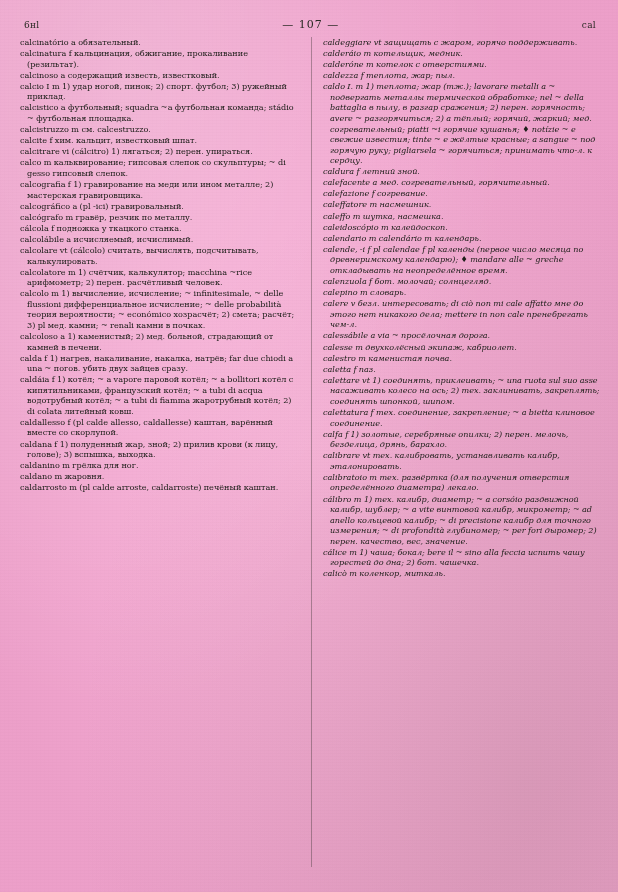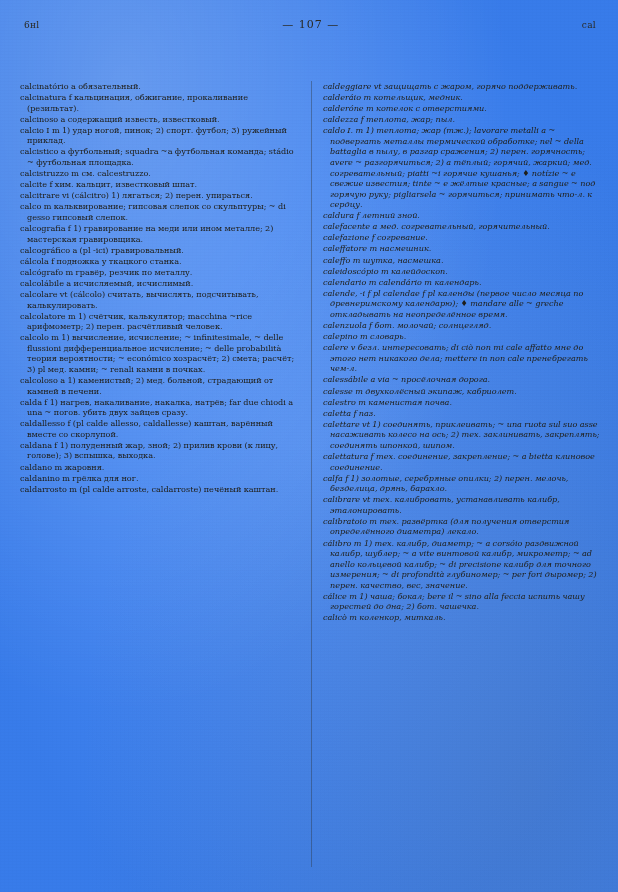--- a/index.html
+++ b/index.html
@@ -4,21 +4,21 @@
 <style>
   html, body {
     margin: 0;
     padding: 0;
     background: #b9b6ab;
   }
   .page {
     position: relative;
     width: 618px;
     height: 892px;
-    background: #3b82f6;
+    background: #f9a8d4;
     overflow: hidden;
     font-family: "DejaVu Serif", serif;
     color: #20201c;
   }
   
   .page:before {
     content: "";
     position: absolute;
     inset: 0;
     background:
@@ -53,21 +53,20 @@
     display: flex;
     gap: 0;
     height: 830px;
   }
   .col {
     width: 50%;
     box-sizing: border-box;
     font-size: 8.1px;
     line-height: 1.30;
     text-align: left;
-    margin-top: 44px;
   }
   .col.left {
     padding-right: 10px;
   }
   .col.right {
     padding-left: 11px;
     border-left: 1px solid rgba(40,40,35,0.35);
     font-style: italic;
   }
   .entry {
@@ -105,32 +104,33 @@
           <p class="entry">calcinatura f кальцинация, обжигание, прокаливание (резильтат).</p>
           <p class="entry">calcinoso a содержащий известь, известковый.</p>
           <p class="entry">calcio I m 1) удар ногой, пинок; 2) спорт. футбол; 3) ружейный приклад.</p>
           <p class="entry">calcistico a футбольный; squadra ~a футбольная команда; stádio ~ футбольная площадка.</p>
           <p class="entry">calcistruzzo m см. calcestruzzo.</p>
           <p class="entry">calcite f хим. кальцит, известковый шпат.</p>
           <p class="entry">calcitrare vi (cálcitro) 1) лягаться; 2) перен. упираться.</p>
           <p class="entry">calco m кальквирование; гипсовая слепок со скульптуры; ~ di gesso гипсовый слепок.</p>
           <p class="entry">calcografia f 1) гравирование на меди или ином металле; 2) мастерская гравировщика.</p>
           <p class="entry">calcográfico a (pl -ici) гравировальный.</p>
+          <p class="entry">calcógrafo m гравёр, резчик по металлу.</p>
           <p class="entry">cálcola f подножка у ткацкого станка.</p>
-          <p class="entry">calcógrafo m гравёр, резчик по металлу.</p>
           <p class="entry">calcolábile a исчисляемый, исчислимый.</p>
           <p class="entry">calcolare vt (cálcolo) считать, вычислять, подсчитывать, калькулировать.</p>
           <p class="entry">calcolatore m 1) счётчик, калькулятор; macchina ~rice арифмометр; 2) перен. расчётливый человек.</p>
           <p class="entry">calcolo m 1) вычисление, исчисление; ~ infinitesimale, ~ delle flussioni дифференциальное исчисление; ~ delle probabilità теория вероятности; ~ económico хозрасчёт; 2) смета; расчёт; 3) pl мед. камни; ~ renali камни в почках.</p>
           <p class="entry">calcoloso a 1) каменистый; 2) мед. больной, страдающий от камней в печени.</p>
           <p class="entry">calda f 1) нагрев, накаливание, накалка, натрёв; far due chiodi a una ~ погов. убить двух зайцев сразу.</p>
+          <p class="entry">caldáia f 1) котёл; ~ a vapore паровой котёл; ~ a bollitori котёл с кипятильниками, французский котёл; ~ a tubi di acqua водотрубный котёл; ~ a tubi di fiamma жаротрубный котёл; 2) di colata литейный ковш.</p>
           <p class="entry">caldallesso f (pl calde allesso, caldallesse) каштан, варённый вместе со скорлупой.</p>
           <p class="entry">caldana f 1) полуденный жар, зной; 2) прилив крови (к лицу, голове); 3) вспышка, выходка.</p>
+          <p class="entry">caldanino m грёлка для ног.</p>
           <p class="entry">caldano m жаровня.</p>
-          <p class="entry">caldanino m грёлка для ног.</p>
           <p class="entry">caldarrosto m (pl calde arroste, caldarroste) печёный каштан.</p>
         </div>
       <div class="col right" id="col-right">
           <p class="entry">caldeggiare vt защищать с жаром, горячо поддерживать.</p>
           <p class="entry">calderáio m котельщик, медник.</p>
           <p class="entry">calderóne m котелок с отверстиями.</p>
           <p class="entry">caldezza f теплота, жар; пыл.</p>
           <p class="entry">caldo I. m 1) теплота; жар (тж.); lavorare metalli a ~ подвергать металлы термической обработке; nel ~ della battaglia в пылу, в разгар сражения; 2) перен. горячность; avere ~ разгорячиться; 2) a тёплый; горячий, жаркий; мед. согревательный; piatti ~i горячие кушанья; ♦ notízie ~ e свежие известия; tinte ~ e жёлтые красные; a sangue ~ под горячую руку; pigliarsela ~ горячиться; принимать что-л. к сердцу.</p>
           <p class="entry">caldura f летний зной.</p>
           <p class="entry">calefacente a мед. согревательный, горячительный.</p>

